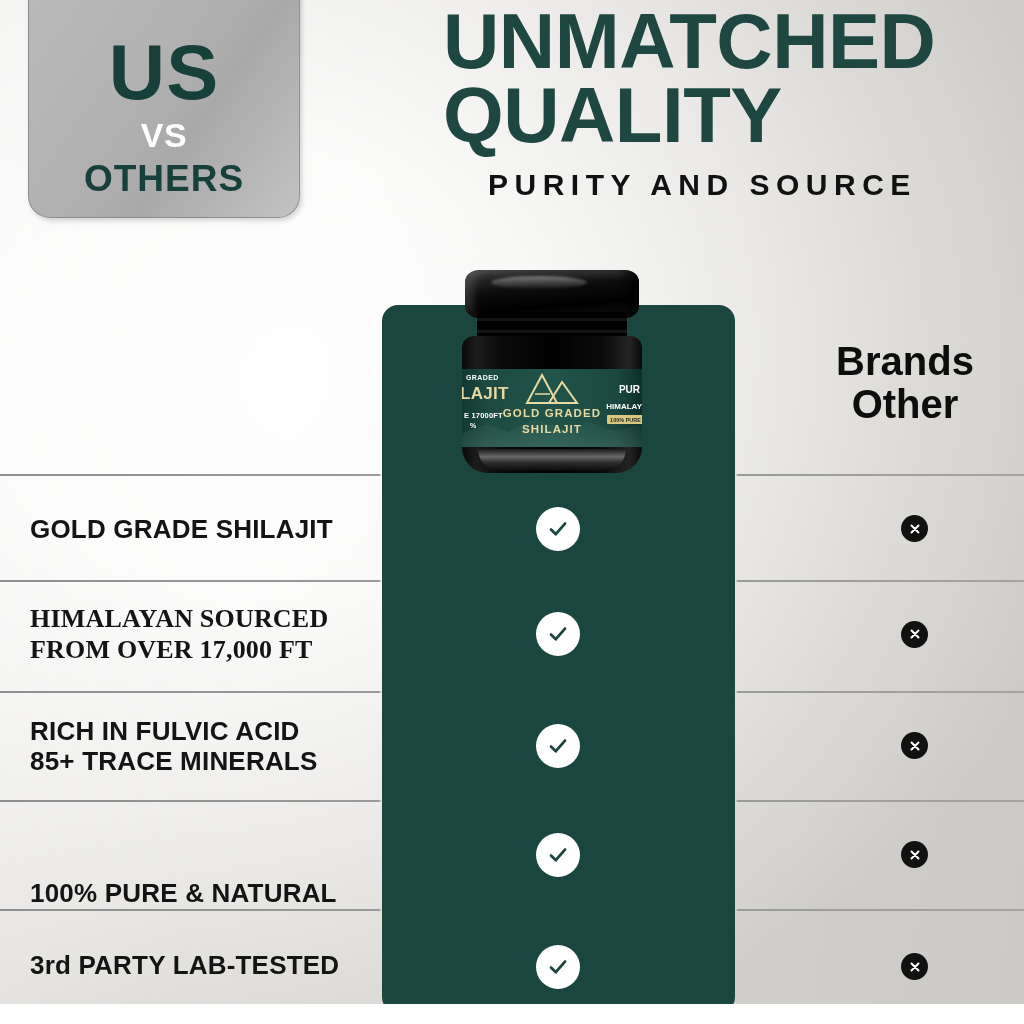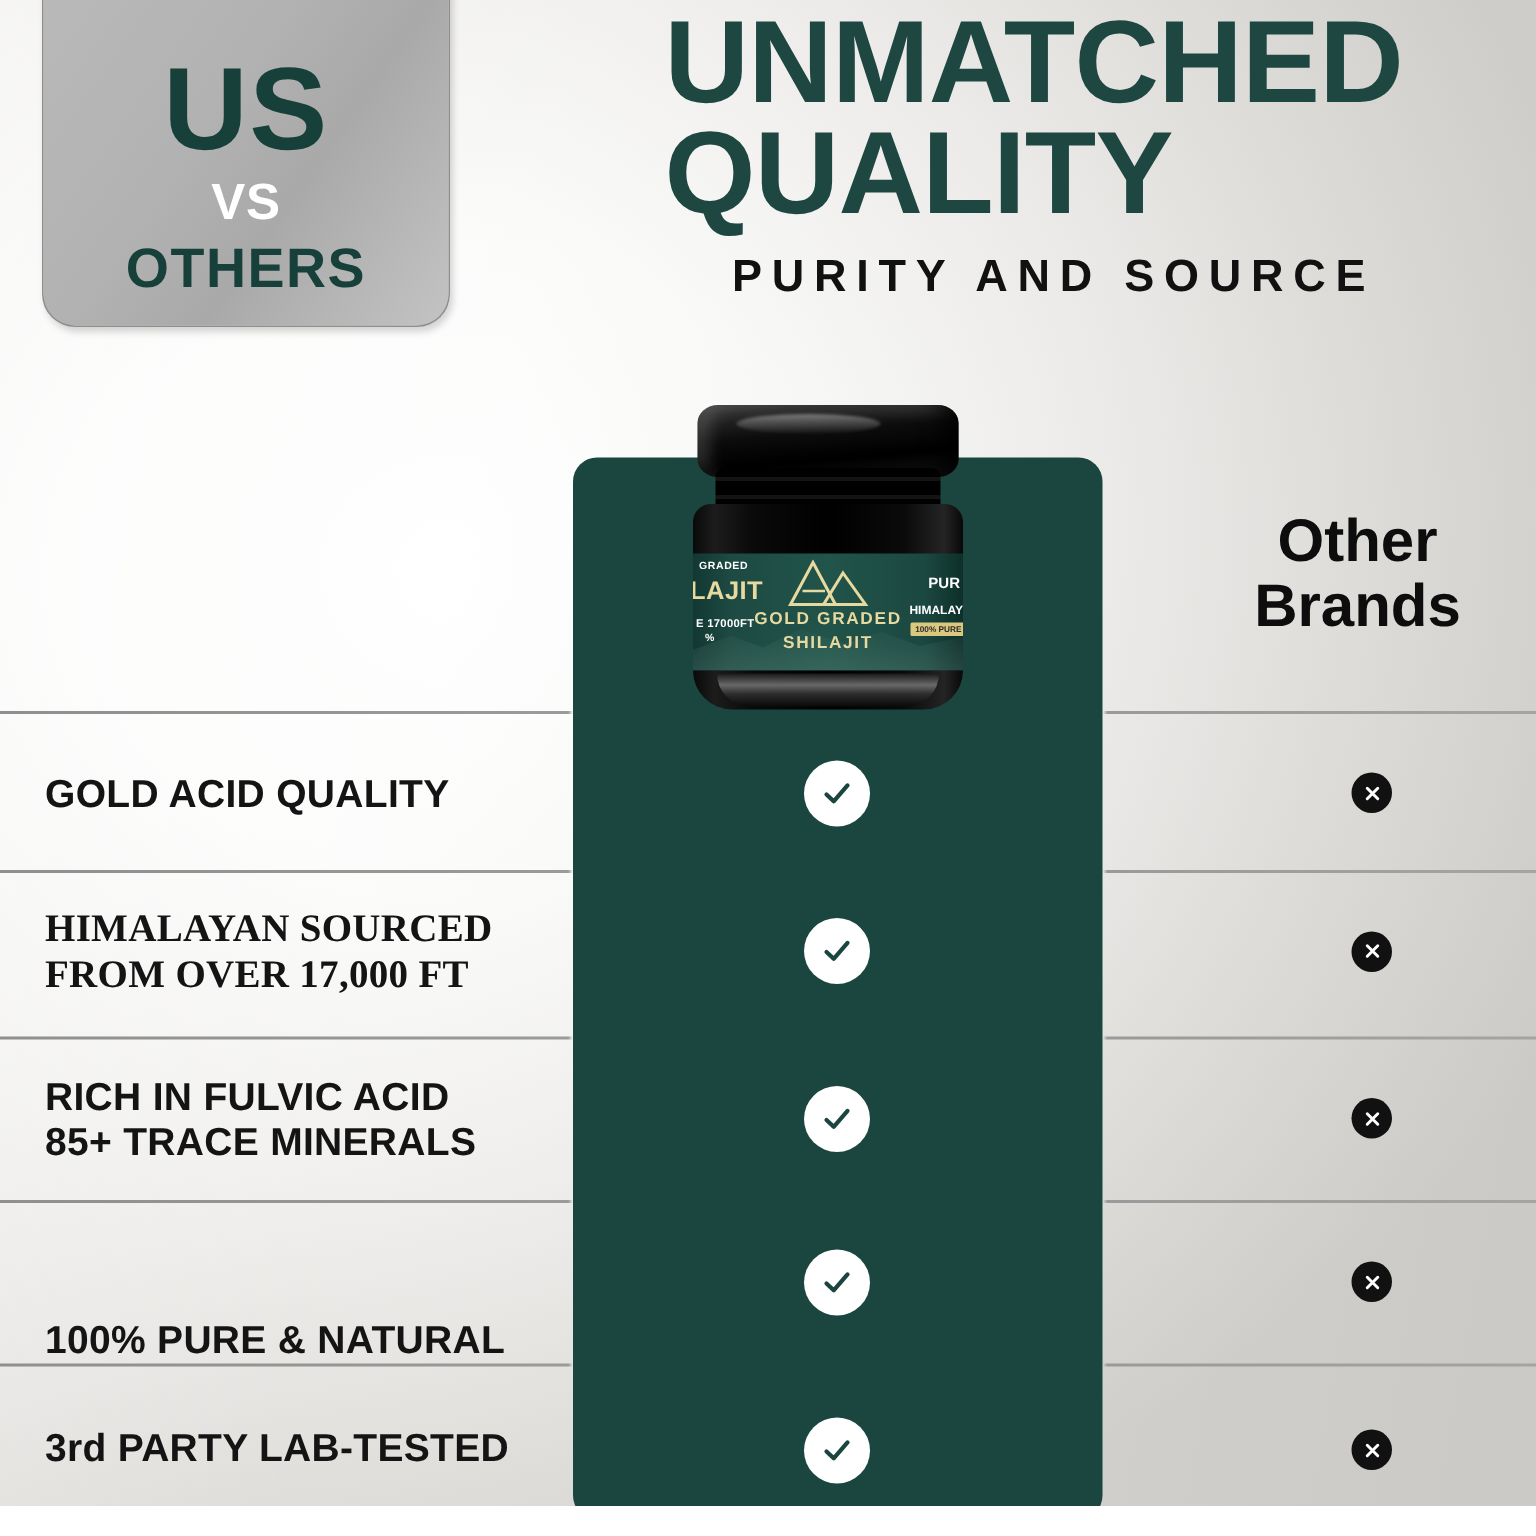--- a/index.html
+++ b/index.html
@@ -231,28 +231,28 @@
         <div class="lt4">%</div>
         <div class="rt1">PUR</div>
         <div class="rt2">HIMALAY</div>
         <div class="rt3">100% PURE</div>
       </div>
       <div class="glass-bottom"></div>
     </div>
   </div>
 
   <div id="other-brands">
+    <div>Brands</div>
     <div>Other</div>
-    <div>Brands</div>
   </div>
 
   <div id="rows">
       <div class="row" style="top: 474px; height: 109px;">
         <div class="divider"></div>
-        <div class="feature" style="top: 40px;">GOLD ACID QUALITY</div>
+        <div class="feature" style="top: 40px;">GOLD GRADE SHILAJIT</div>
         <div class="check" style="left: 536px; top: 32.5px;">
           <svg viewBox="0 0 24 24">
             <path d="M5 12.6 L9.8 17.2 L19 6.6" fill="none" stroke="#1B463F" stroke-width="2.8" stroke-linecap="round" stroke-linejoin="round"></path>
           </svg>
         </div>
         <div class="cross" style="left: 901px; top: 41px;">
           <svg viewBox="0 0 24 24">
             <path d="M6 6 L18 18 M18 6 L6 18" fill="none" stroke="#ffffff" stroke-width="3.4" stroke-linecap="round"></path>
           </svg>
         </div>

